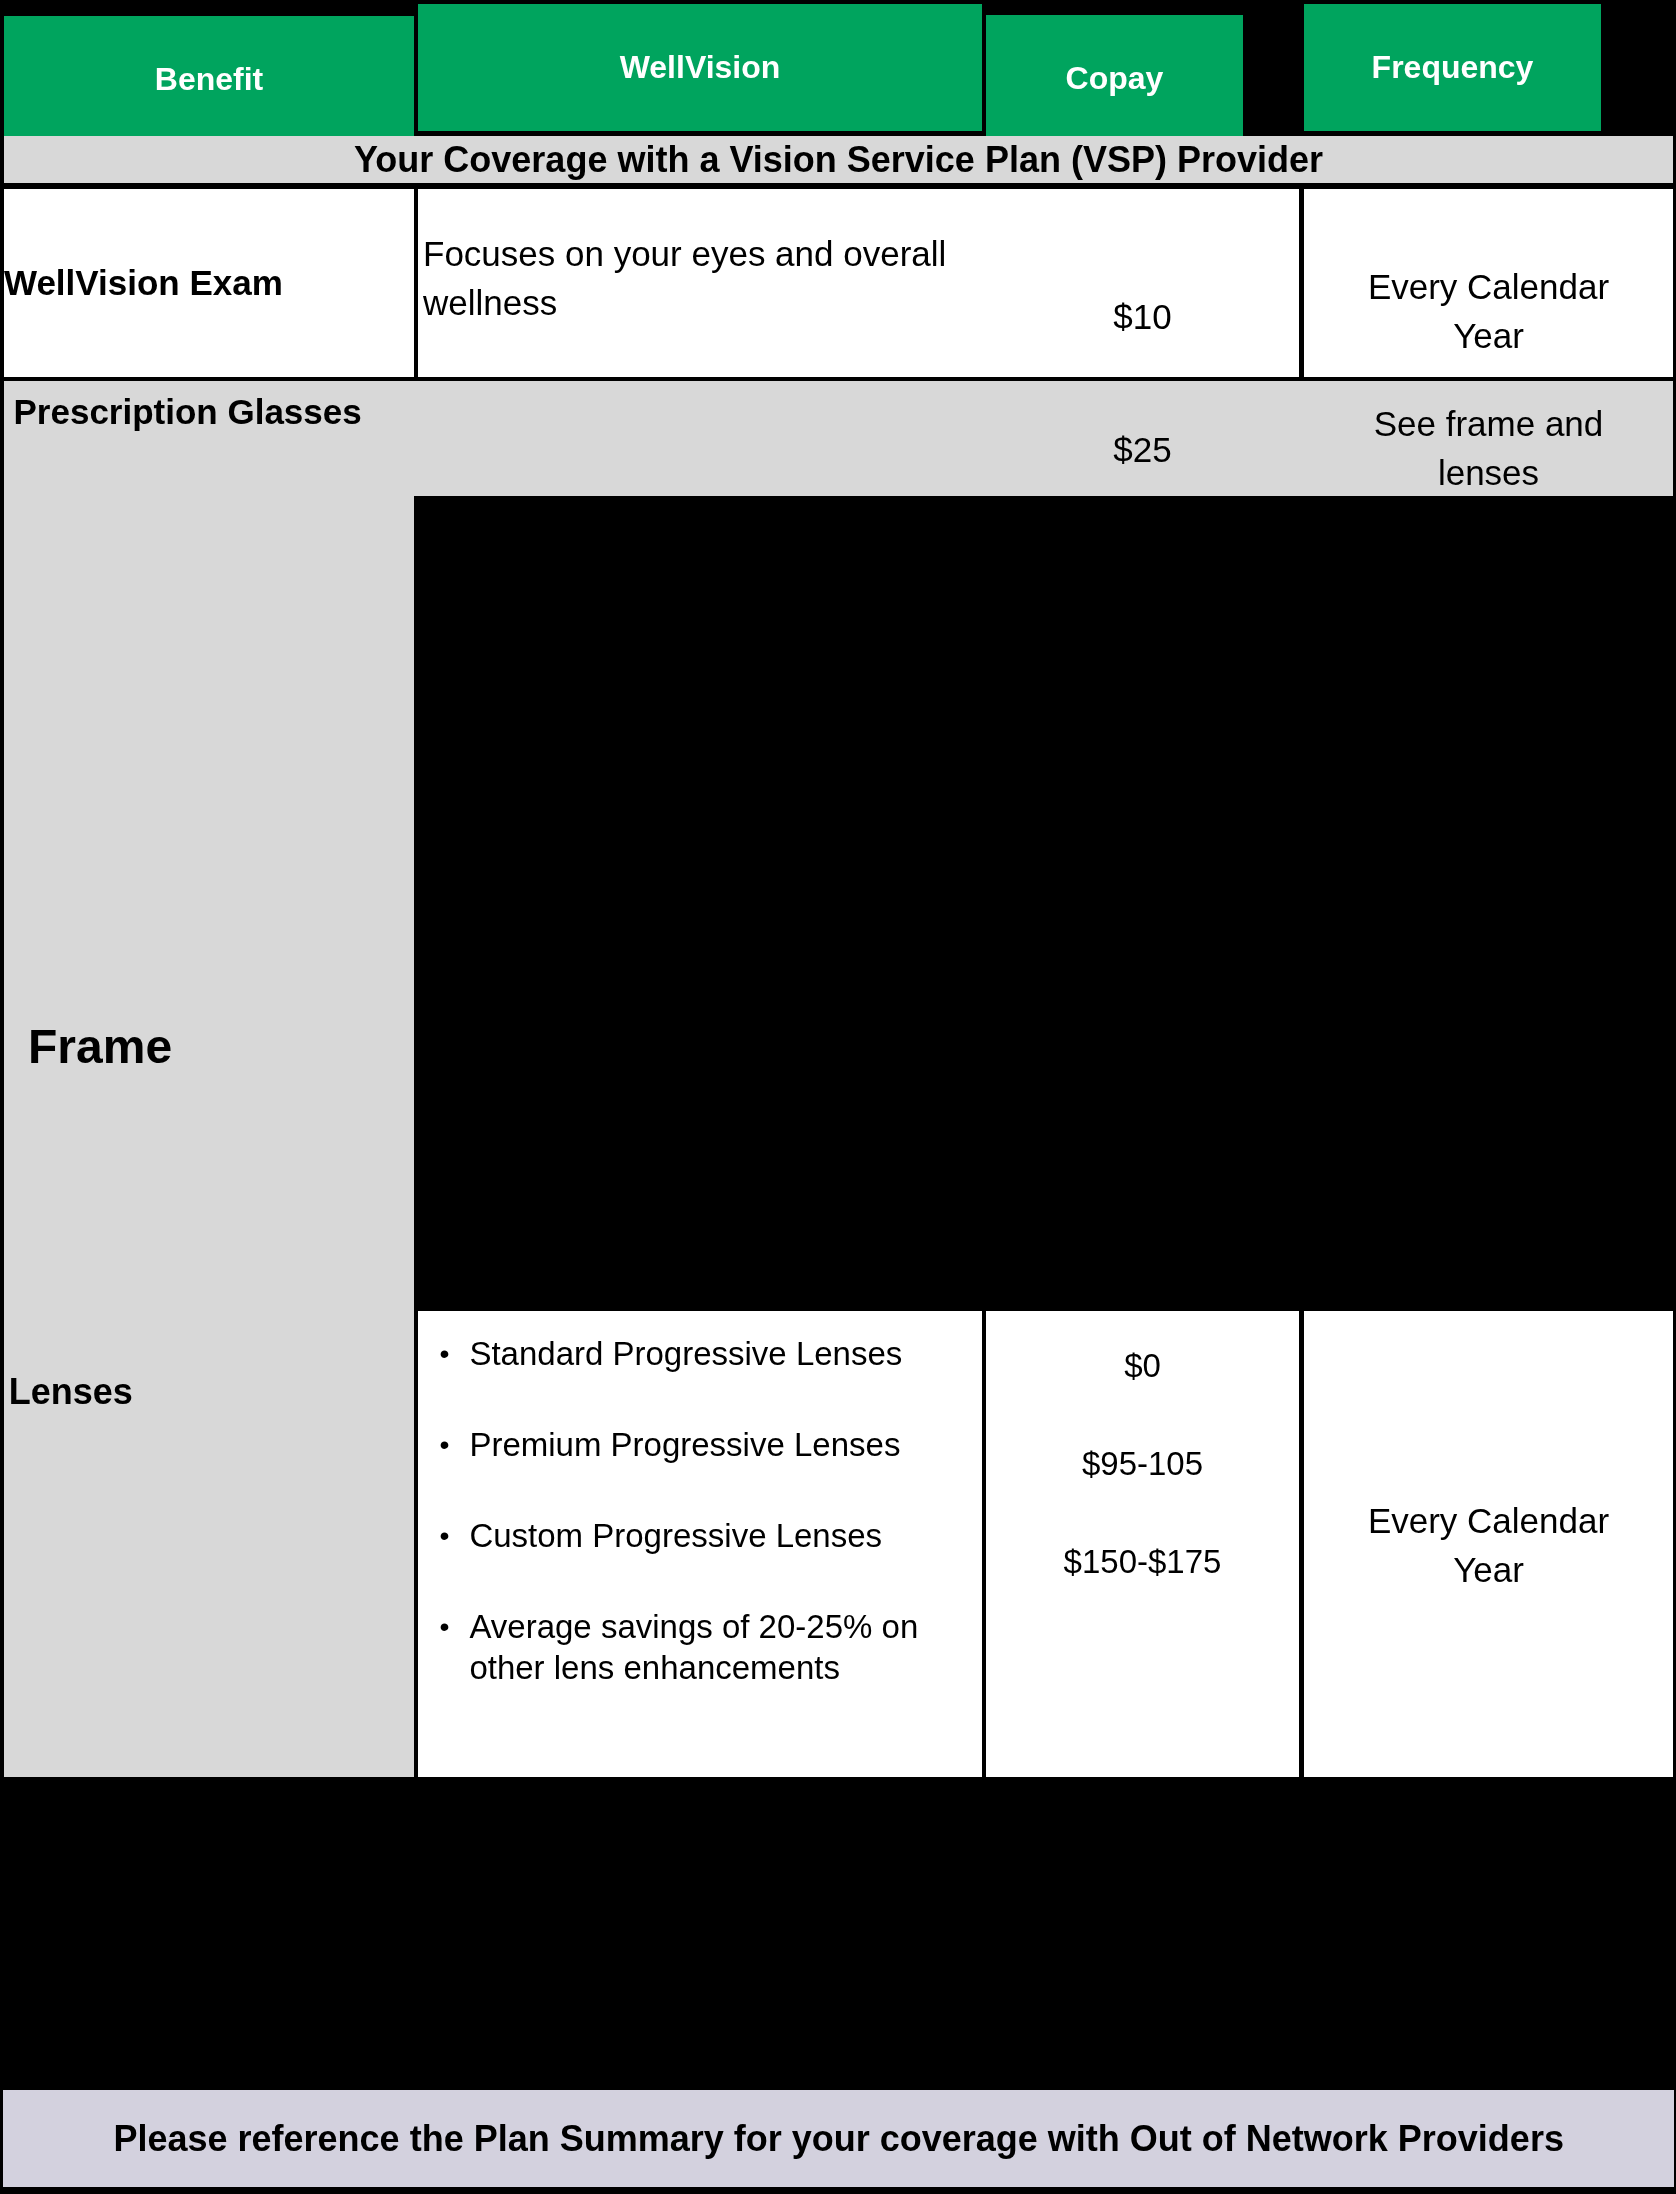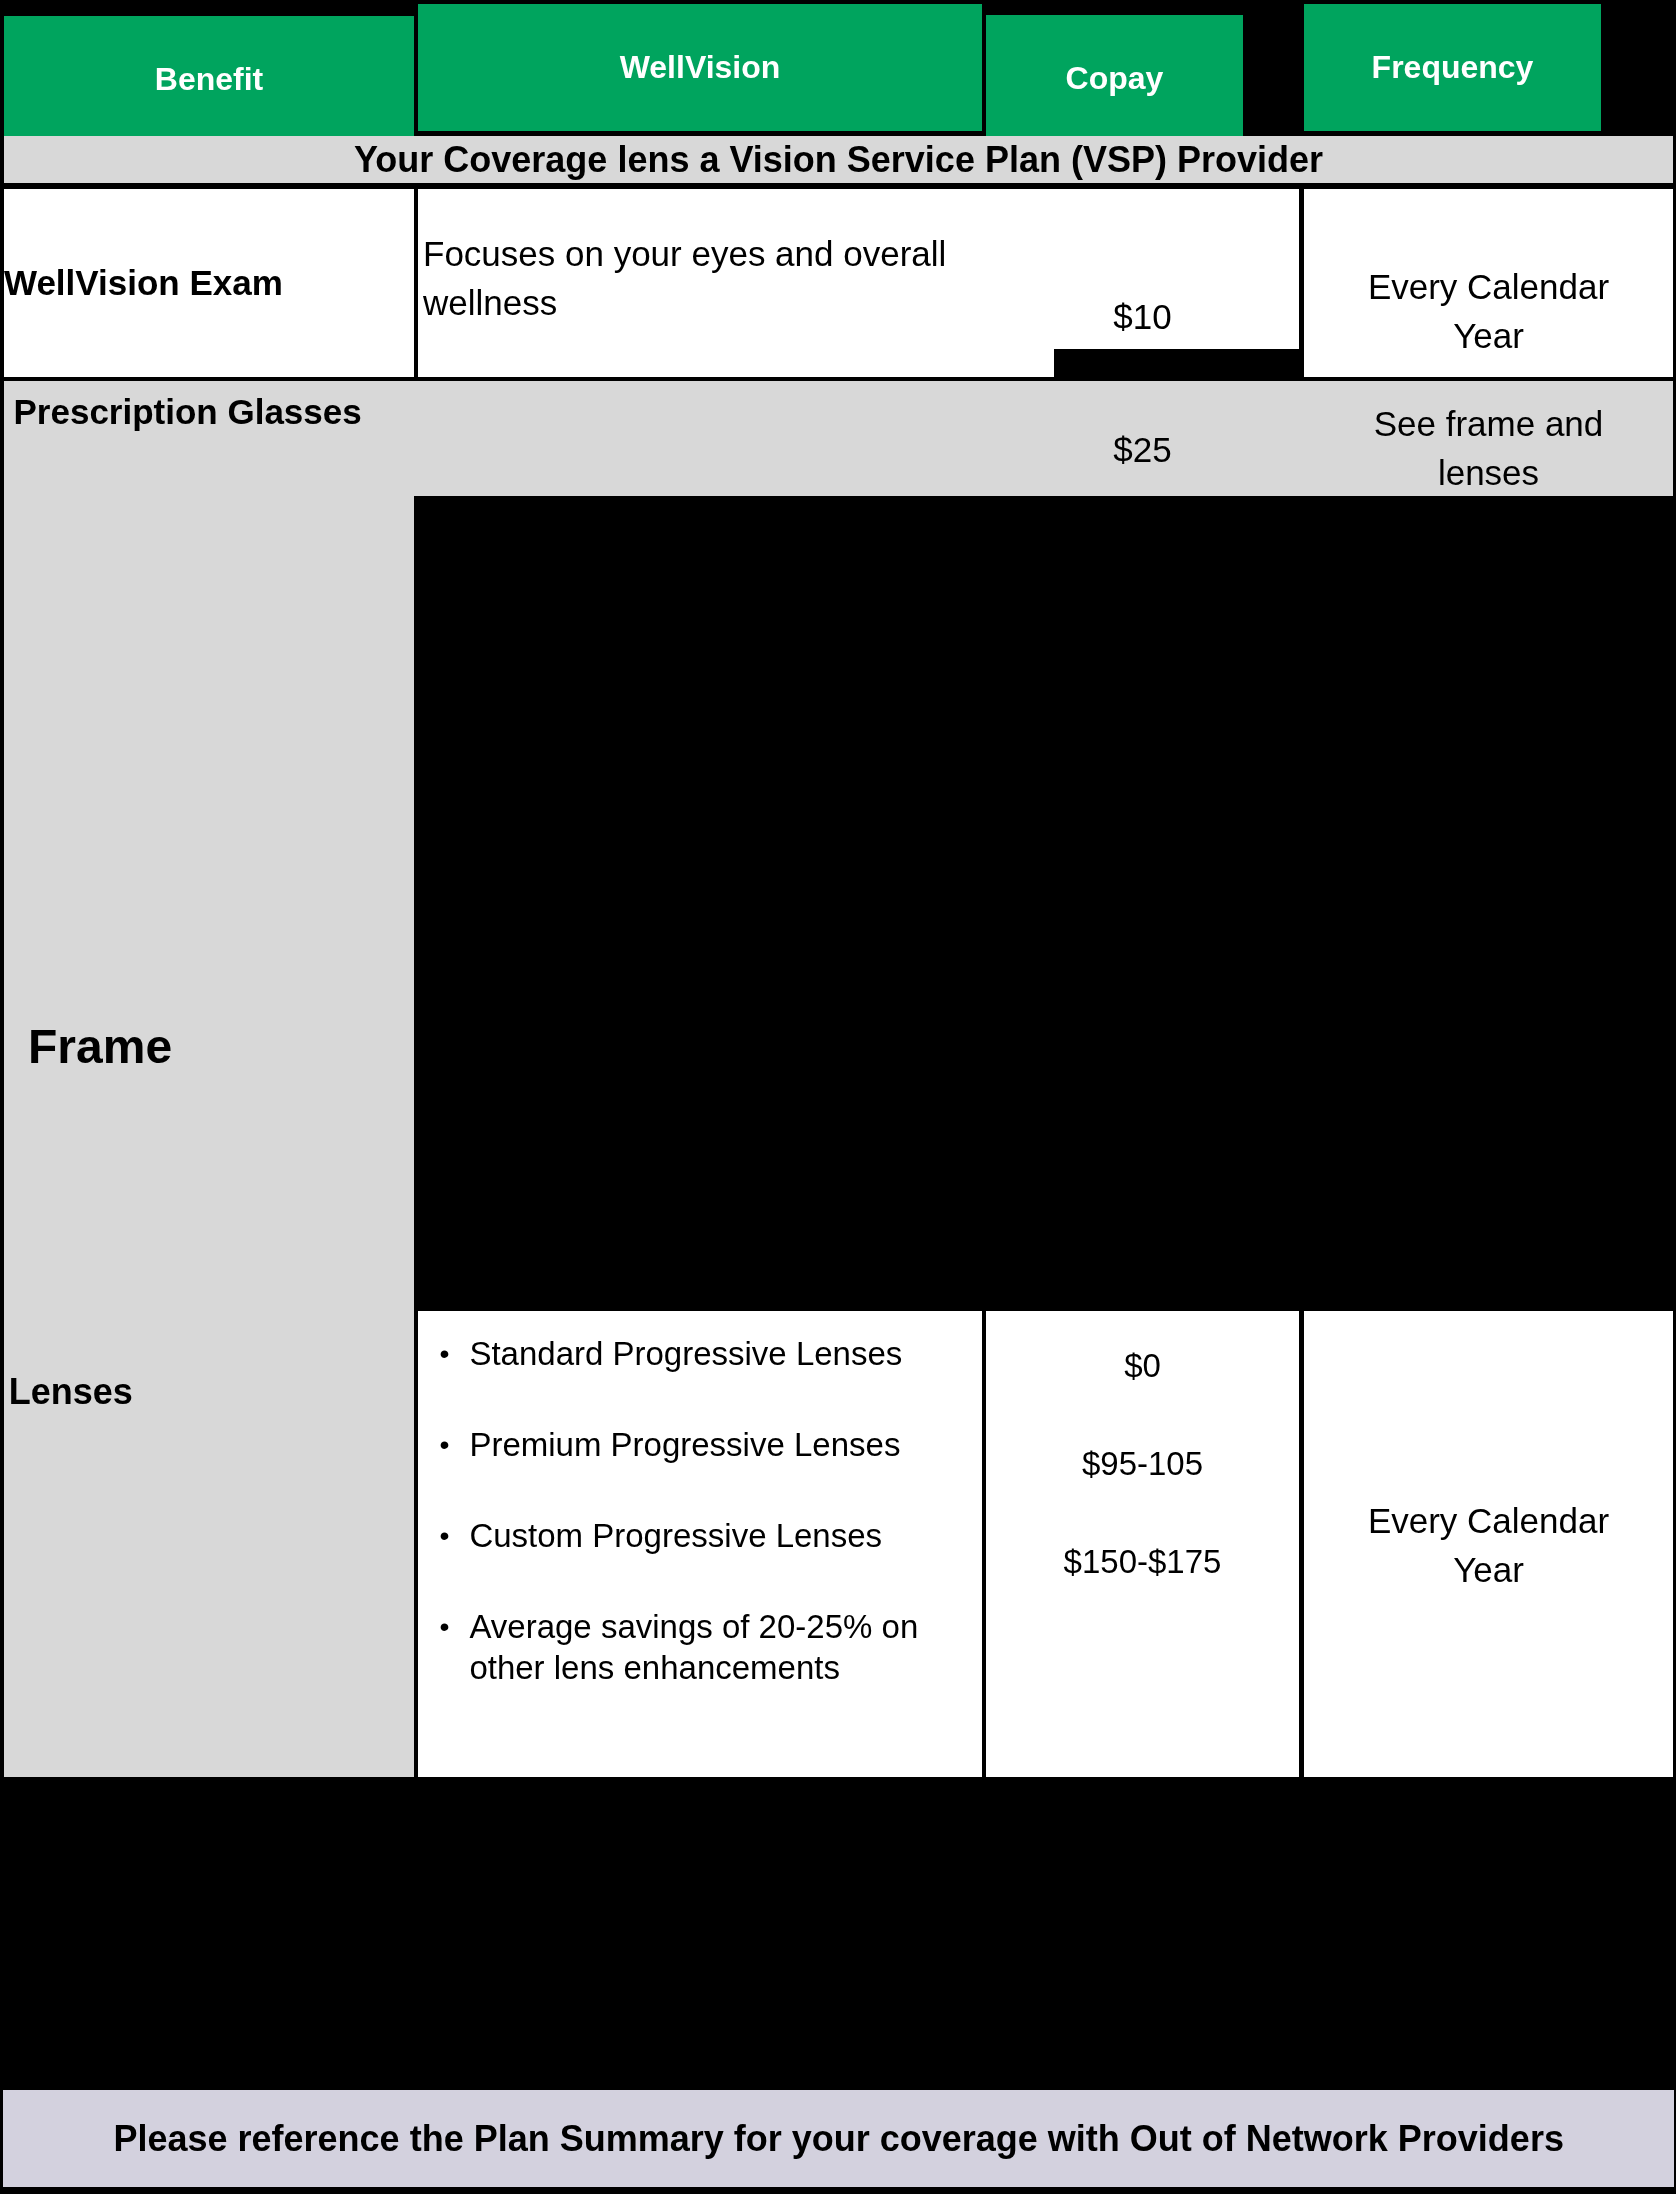--- a/index.html
+++ b/index.html
@@ -31,21 +31,21 @@
   .center-text{text-align:center;}
   
   .th-benefit{left:4px;top:16px;width:410px;height:127px;}
   .th-description{left:418px;top:4px;width:564px;height:127px;}
   .th-copay{left:986px;top:15px;width:257px;height:127px;}
   .th-frequency{left:1304px;top:4px;width:297px;height:127px;text-align:center;}
   .section{left:4px;top:136px;width:1669px;height:47px;}
   
   .wv-benefit{left:4px;top:189px;width:410px;height:188px;display:flex;align-items:center;}
   .wv-desc{left:418px;top:189px;width:636px;height:188px;padding:40px 99px 0 5px;}
-  .wv-copay{left:986px;top:189px;width:313px;height:160px;padding-top:103px;}
+  .wv-copay{left:986px;top:189px;width:313px;height:188px;padding-top:103px;}
   .wv-freq{left:1304px;top:189px;width:369px;height:188px;padding:73px 32px 0 32px;}
   
   .left-col{left:4px;top:381px;width:410px;height:1396px;}
   .pg-band{left:4px;top:381px;width:1669px;height:115px;}
   .pg-label{position:absolute;left:9.5px;top:11px;}
   .pg-copay{left:986px;top:425px;width:313px;}
   .pg-freq{left:1304px;top:399px;width:369px;padding:0 44px;box-sizing:border-box;}
   .frame-label{position:absolute;left:24px;top:638px;font-size:48px;font-weight:700;}
   .lenses-label{position:absolute;left:4.7px;top:990px;font-size:36px;font-weight:700;}
   .le-label{position:absolute;left:13.4px;top:1450px;font-size:35px;font-weight:700;}
@@ -79,21 +79,21 @@
 </head>
 <body>
 
 <div class="page">
 
   <div class="cell th th-benefit">Benefit</div>
   <div class="cell th th-description">WellVision</div>
   <div class="cell th th-copay">Copay</div>
   <div class="cell th th-frequency">Frequency</div>
 
-  <div class="cell band-gray section section-band">Your Coverage lens a Vision Service Plan (VSP) Provider</div>
+  <div class="cell band-gray section section-band">Your Coverage with a Vision Service Plan (VSP) Provider</div>
 
   <div class="cell white wv-benefit benefit-label">WellVision Exam</div>
   <div class="cell white wv-desc body-text">Focuses on your eyes and overall wellness</div>
   <div class="cell white wv-copay body-text center-text">$10</div>
   <div class="cell white wv-freq body-text center-text">Every Calendar Year</div>
 
   <div class="cell band-gray left-col">
     <div class="frame-label">Frame</div>
     <div class="lenses-label">Lenses</div>
     <div class="le-label">Lens Enhancements</div>

